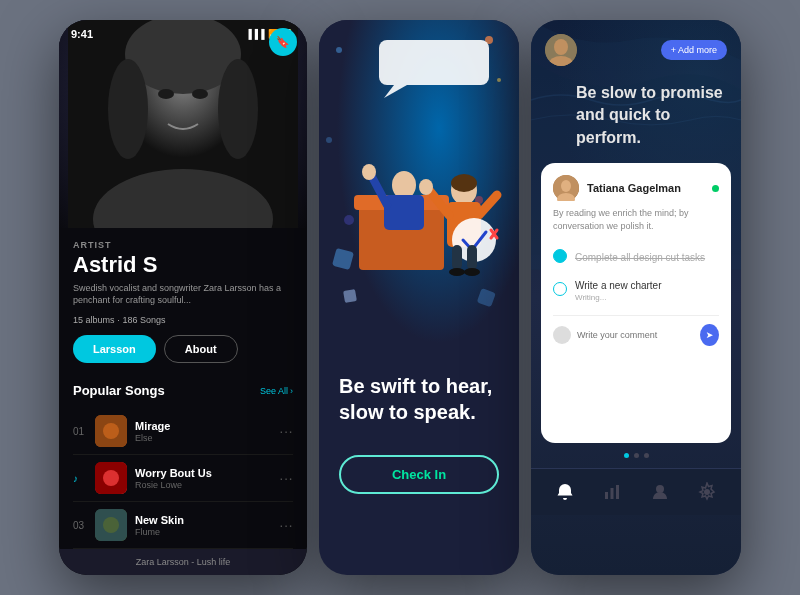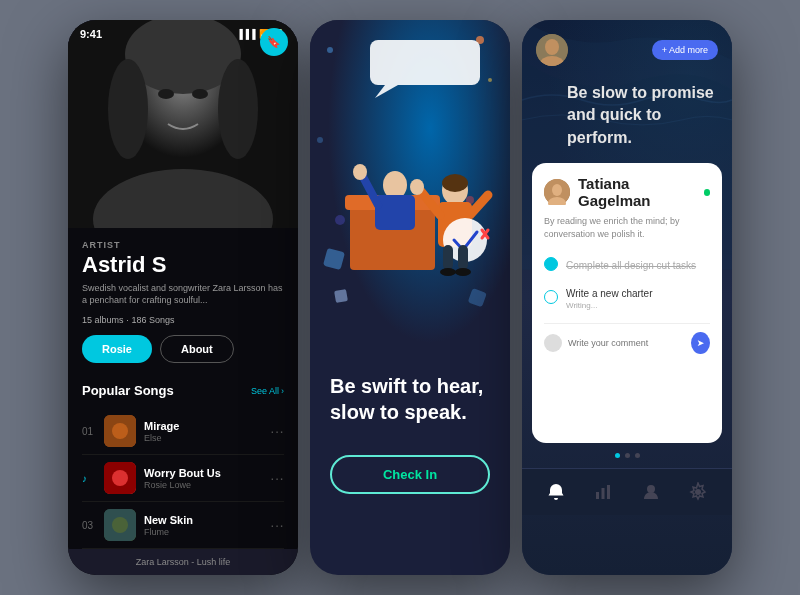--- a/index.html
+++ b/index.html
@@ -20,21 +20,21 @@
       padding: 20px;
     }
 
     
     .phone-card {
       border-radius: 28px;
       overflow: hidden;
       box-shadow: 0 20px 60px rgba(0,0,0,0.5);
     }
     .music-app {
-      width: 230px;
+      width: 248px;
       height: 555px;
       background: #0a0a0f;
       display: flex;
       flex-direction: column;
     }
     .artist-hero {
       position: relative;
       height: 210px;
       background: linear-gradient(180deg, #1a1a2e 0%, #0a0a0f 100%);
       overflow: hidden;
@@ -349,21 +349,21 @@
       gap: 8px;
       margin-bottom: 6px;
     }
     .task-card-avatar {
       width: 26px;
       height: 26px;
       border-radius: 50%;
       background: linear-gradient(135deg, #c09060, #8a6030);
     }
     .task-card-name {
-      font-size: 15px;
+      font-size: 11px;
       font-weight: 700;
       color: #222;
     }
     .task-online-dot {
       width: 7px;
       height: 7px;
       background: #00cc66;
       border-radius: 50%;
       margin-left: auto;
     }
@@ -512,21 +512,21 @@
       <div class="bookmark-btn">
         <span style="color:white;font-size:11px;">🔖</span>
       </div>
     </div>
     <div class="artist-info">
       <div class="artist-label">ARTIST</div>
       <div class="artist-name">Astrid S</div>
       <div class="artist-bio">Swedish vocalist and songwriter Zara Larsson has a penchant for crafting soulful...</div>
       <div class="artist-stats">15 albums · 186 Songs</div>
       <div class="artist-actions">
-        <button class="btn-listen">Rosie</button>
+        <button class="btn-listen">Larsson</button>
         <button class="btn-about">About</button>
       </div>
     </div>
     <div class="popular-section">
       <div class="popular-header">
         <span class="popular-title">Popular Songs</span>
         <span class="see-all">
           <span>See All</span>
           <span> ›</span>
         </span>

